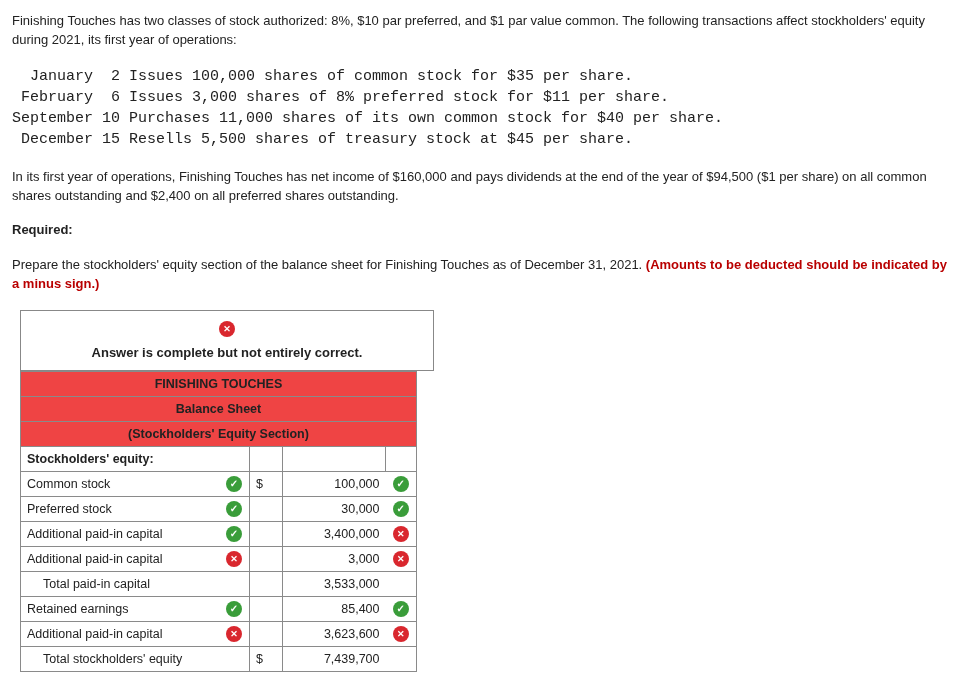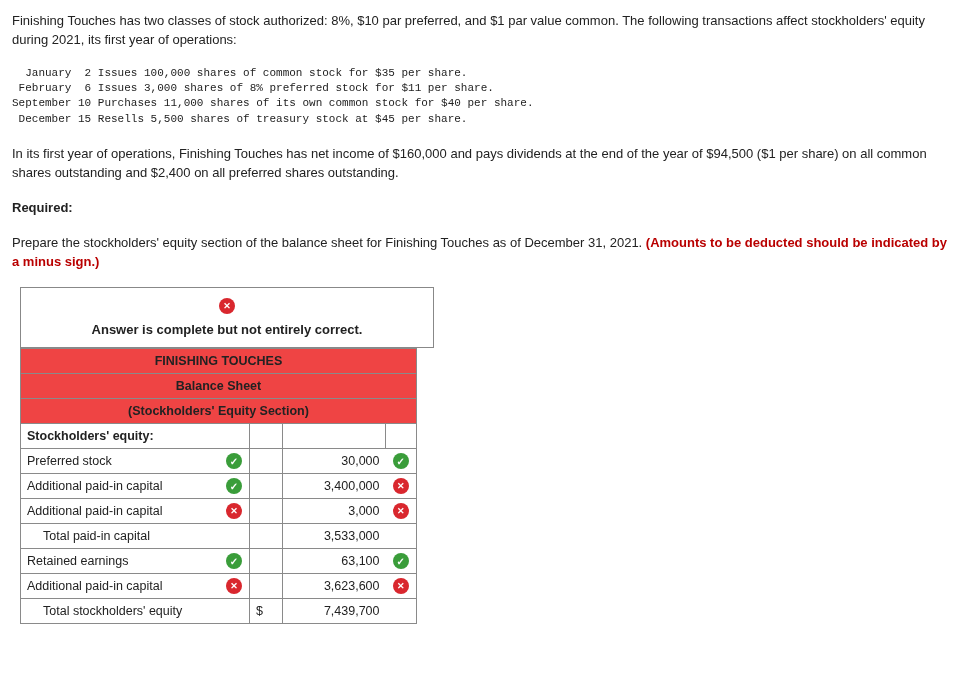--- a/index.html
+++ b/index.html
@@ -9,21 +9,21 @@
     margin: 12px;
     background: #fff;
     width: 937px;
   }
   .text-block {
     line-height: 1.45;
     margin-bottom: 16px;
   }
   pre.mono {
     font-family: "Courier New", monospace;
-    font-size: 11px;
+    font-size: 15px;
     white-space: pre;
     margin: 6px 0 18px 0;
     line-height: 1.4;
   }
   .bold { font-weight: bold; }
   .req-red {
     color: #b90000;
     font-weight: bold;
   }
   .answer-banner {
@@ -116,20 +116,27 @@
       </tr>
   <tr>
     <td class="col-label bold" colspan="2">Stockholders' equity:</td>
     <td class="col-prefix"></td>
     <td class="col-amount"></td>
     <td class="icon-cell"></td>
   </tr>
   </tbody>
     <tbody id="rows-body">
       <tr>
+        <td class="col-label no-border-r">Common stock</td>
+        <td class="icon-cell no-border-l"><span class="icon icon-check"></span></td>
+        <td class="col-prefix">$</td>
+        <td class="col-amount no-border-r">100,000</td>
+        <td class="icon-cell no-border-l"><span class="icon icon-check"></span></td>
+      </tr>
+      <tr>
         <td class="col-label no-border-r">Preferred stock</td>
         <td class="icon-cell no-border-l"><span class="icon icon-check"></span></td>
         <td class="col-prefix"></td>
         <td class="col-amount no-border-r">30,000</td>
         <td class="icon-cell no-border-l"><span class="icon icon-check"></span></td>
       </tr>
       <tr>
         <td class="col-label no-border-r">Additional paid-in capital</td>
         <td class="icon-cell no-border-l"><span class="icon icon-check"></span></td>
         <td class="col-prefix"></td>
@@ -147,21 +154,21 @@
         <td class="col-label no-border-r indent">Total paid-in capital</td>
         <td class="icon-cell no-border-l"></td>
         <td class="col-prefix"></td>
         <td class="col-amount no-border-r">3,533,000</td>
         <td class="icon-cell no-border-l"></td>
       </tr>
       <tr>
         <td class="col-label no-border-r">Retained earnings</td>
         <td class="icon-cell no-border-l"><span class="icon icon-check"></span></td>
         <td class="col-prefix"></td>
-        <td class="col-amount no-border-r">63,100</td>
+        <td class="col-amount no-border-r">85,400</td>
         <td class="icon-cell no-border-l"><span class="icon icon-check"></span></td>
       </tr>
       <tr>
         <td class="col-label no-border-r">Additional paid-in capital</td>
         <td class="icon-cell no-border-l"><span class="icon icon-x"></span></td>
         <td class="col-prefix"></td>
         <td class="col-amount no-border-r">3,623,600</td>
         <td class="icon-cell no-border-l"><span class="icon icon-x"></span></td>
       </tr>
       <tr>

